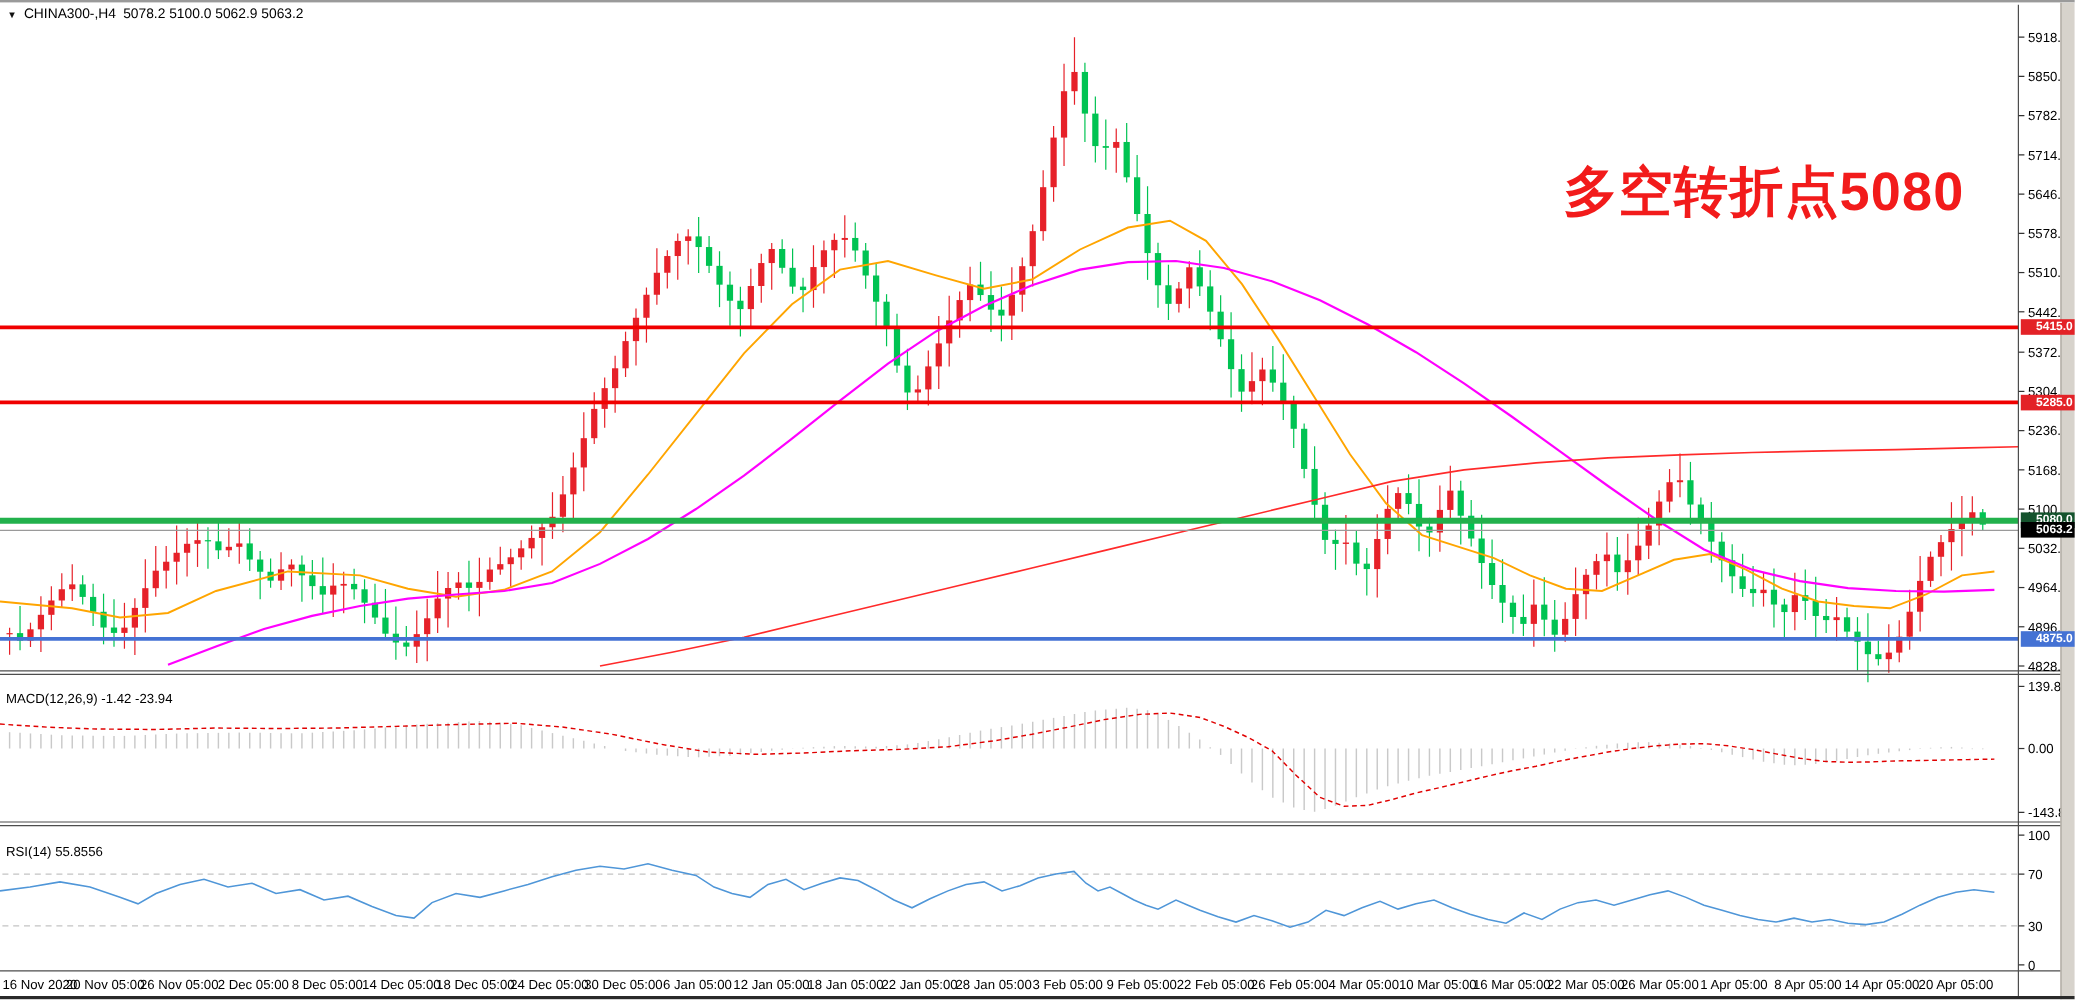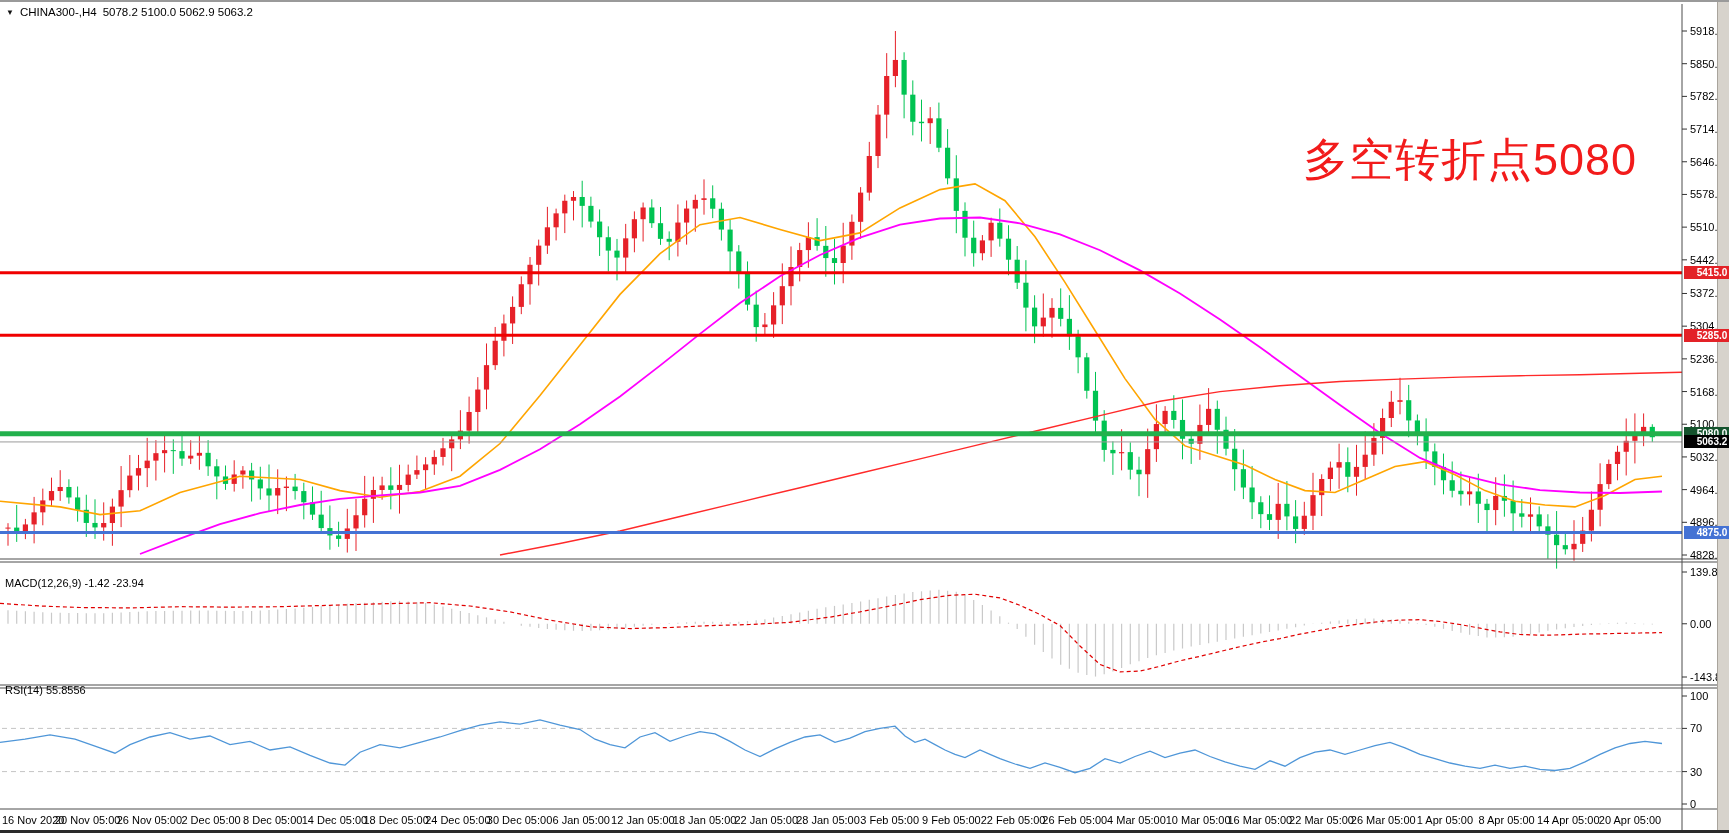--- a/index.html
+++ b/index.html
@@ -3,22 +3,22 @@
 <meta charset="utf-8">
 <style>
   html,body{margin:0;padding:0;background:#ececec;}
   .window{position:relative;width:1729px;height:833px;background:#ffffff;overflow:hidden;
           font-family:"Liberation Sans",sans-serif;border-top:2px solid #9a9a9a;box-sizing:border-box;}
   #plot{position:absolute;left:0;top:0;}
   .title-bar{position:absolute;left:6px;top:4px;font-size:11.5px;color:#000;display:flex;gap:6px;align-items:center;z-index:5;}
   .tri{font-size:8px;color:#111;cursor:pointer;}
   .pane-label{position:absolute;font-size:11px;color:#000;z-index:5;margin-top:12px;}
   .macd-label{left:5px;top:563px;}
-  .rsi-label{left:5px;top:670px;}
-  .annotation{position:absolute;left:1303px;top:128px;font-size:45px;font-weight:400;color:#f21b1b;
+  .rsi-label{left:5px;top:690px;}
+  .annotation{position:absolute;left:1303px;top:128px;font-size:45px;font-weight:700;color:#f21b1b;
               letter-spacing:1px;white-space:nowrap;z-index:6;font-family:"Liberation Sans",sans-serif;text-align:right;}
   .badge{position:absolute;left:1684px;width:56px;height:13px;line-height:13px;text-align:center;
          font-size:10px;font-weight:bold;color:#fff;z-index:7;}
   .right-strip{position:absolute;right:0;top:0;width:11px;height:833px;background:#d7d3cc;border-left:1px solid #a9a49c;}
   .bottom-edge{position:absolute;left:0;bottom:0;width:1729px;height:3px;background:#2a2a2a;}
 </style>
 </head>
 <body>
 
 <div class="window">

